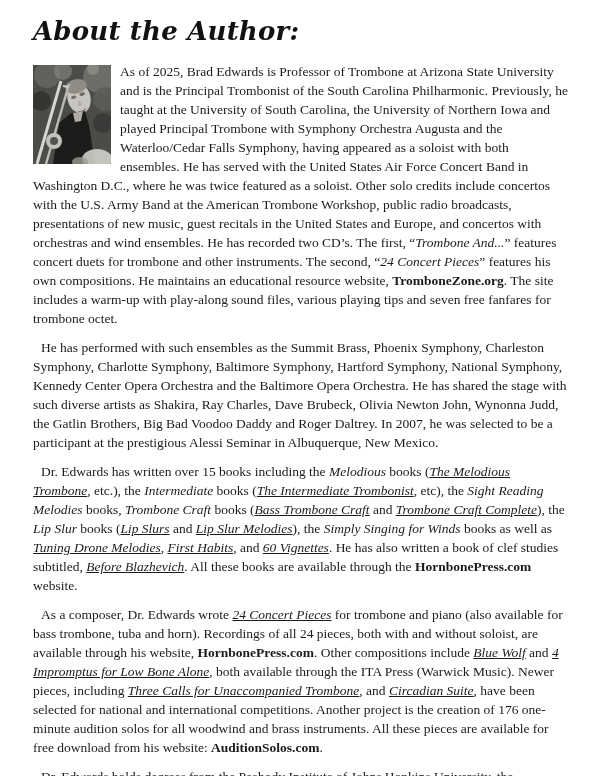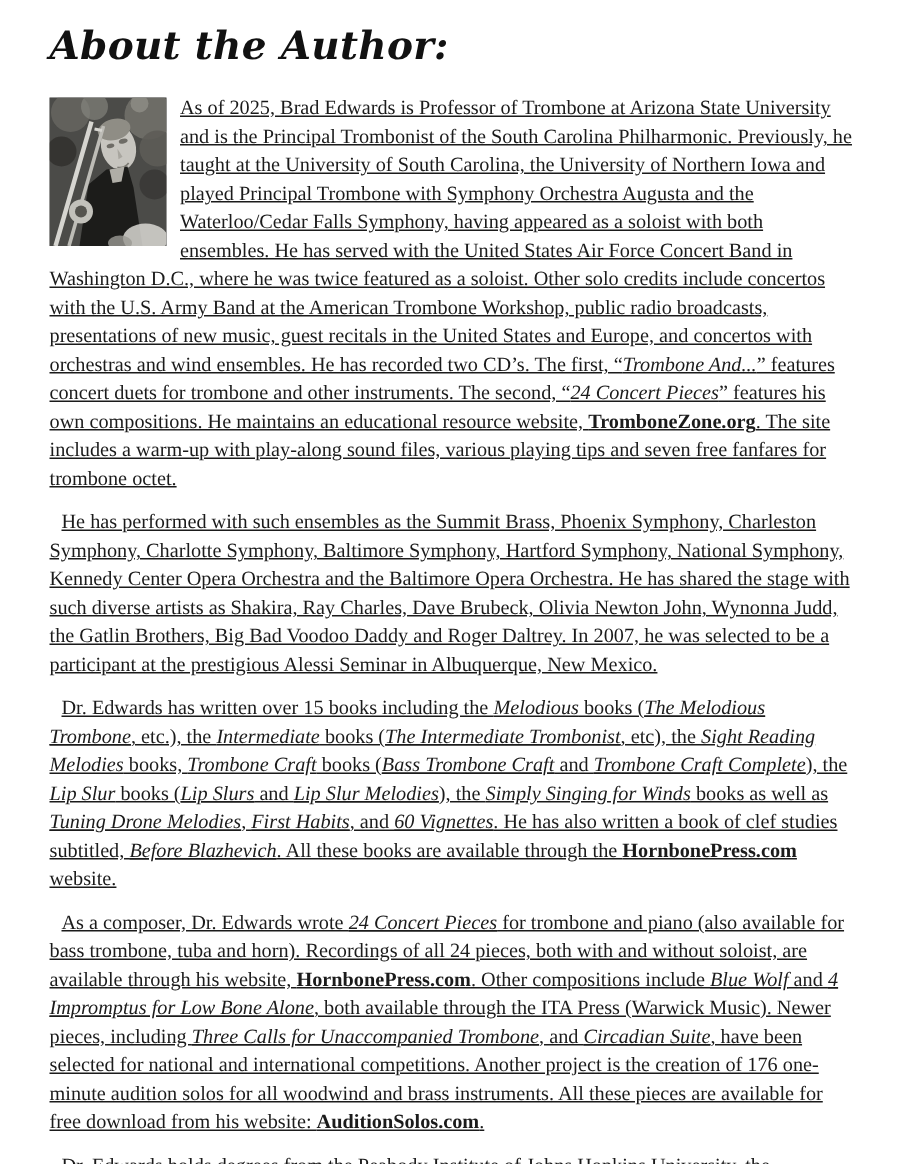--- a/index.html
+++ b/index.html
@@ -35,21 +35,20 @@
     width: 78px;
     height: 99px;
     margin: 3px 9px 3px 0;
     background: #4a4a48;
     overflow: hidden;
   }
   .author-photo svg { display: block; }
   p.para {
     margin: 0 0 10px 0;
     text-align: left;
-    text-decoration: underline;
   }
   p.para.indent { text-indent: 8px; }
   p.para:last-child { margin-bottom: 0; }
   .i { font-style: italic; }
   .b { font-weight: bold; }
   a.u {
     font-style: italic;
     text-decoration: underline;
     color: #1b1b1b;
     cursor: pointer;

